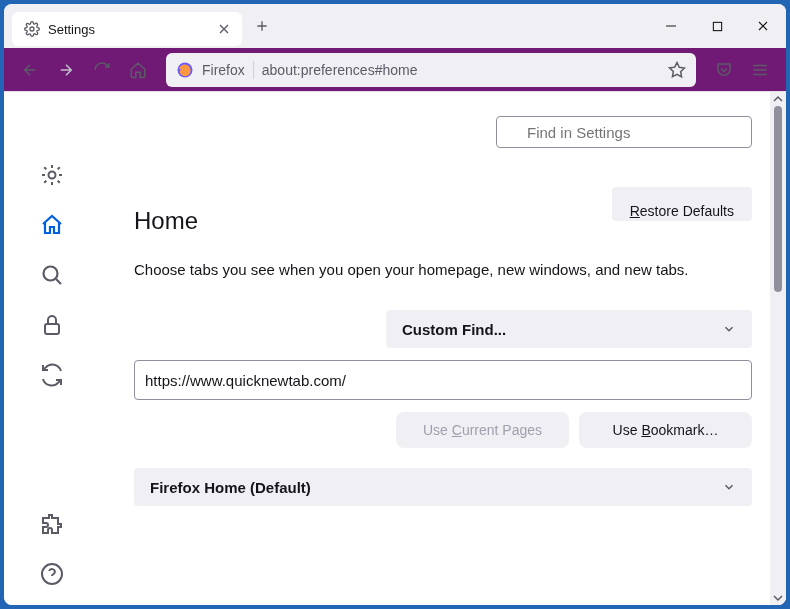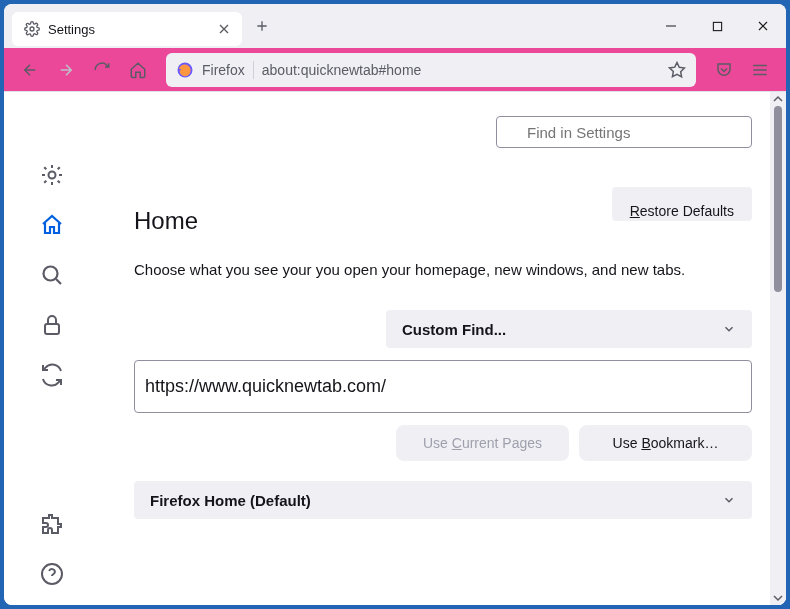--- a/index.html
+++ b/index.html
@@ -10,21 +10,21 @@
 .titlebar { height: 44px; background: #f0f0f4; display: flex; align-items: center; padding: 0 0 0 8px; }
 .tab { display: flex; align-items: center; background: #fff; border-radius: 6px; height: 34px; padding: 0 10px 0 12px; margin-top: 6px; min-width: 230px; gap: 8px; }
 .tab .gear { width: 16px; height: 16px; color: #5b5b66; }
 .tab .label { font-size: 13px; color: #15141a; flex: 1; }
 .tab .close { width: 16px; height: 16px; color: #5b5b66; cursor: pointer; }
 .newtab { width: 28px; height: 28px; display: flex; align-items: center; justify-content: center; margin-left: 6px; color: #5b5b66; cursor: pointer; }
 .winctrl { margin-left: auto; display: flex; }
 .winctrl div { width: 46px; height: 44px; display: flex; align-items: center; justify-content: center; color: #1b1b1b; cursor: pointer; }
 
 
-.toolbar { height: 44px; background: #ec4899; display: flex; align-items: center; padding: 0 10px; gap: 4px; border-bottom: 1px solid #e0e0e6; }
+.toolbar { height: 44px; background: #701a75; display: flex; align-items: center; padding: 0 10px; gap: 4px; border-bottom: 1px solid #e0e0e6; }
 .nav-btn { width: 32px; height: 32px; display: flex; align-items: center; justify-content: center; color: #5b5b66; border-radius: 4px; cursor: pointer; }
 .nav-btn.disabled { color: #bfbfc9; cursor: default; }
 .urlbar { flex: 1; height: 34px; background: #f0f0f4; border-radius: 6px; display: flex; align-items: center; padding: 0 10px; margin: 0 8px; gap: 8px; }
 .urlbar .ff-logo { width: 18px; height: 18px; }
 .urlbar .identity { font-size: 14px; color: #5b5b66; }
 .urlbar .sep { width: 1px; height: 18px; background: #cfcfd8; }
 .urlbar .url { font-size: 14px; color: #5b5b66; flex: 1; }
 .urlbar .star { color: #5b5b66; }
 
 
@@ -46,21 +46,21 @@
 .restore { margin-left: auto; height: 34px; padding: 16px 18px; background: #f0f0f4; border: none; border-radius: 4px; font-size: 14px; color: #15141a; cursor: pointer; }
 
 .h2 { font-size: 17px; font-weight: 700; color: #15141a; margin-bottom: 10px; }
 .desc { font-size: 15px; color: #15141a; margin-bottom: 30px; line-height: 1.4; }
 
 .form-row { display: flex; align-items: center; margin-bottom: 12px; gap: 12px; }
 .form-label { width: 240px; font-size: 15px; color: #15141a; }
 .form-ctrl { flex: 1; }
 .select { width: 100%; height: 38px; background: #f0f0f4; border: none; border-radius: 4px; padding: 0 16px; font-size: 15px; font-weight: 600; color: #15141a; display: flex; align-items: center; justify-content: space-between; cursor: pointer; }
 .select .chev { width: 14px; height: 14px; color: #5b5b66; }
-.textfield { width: 100%; height: 53px; border: 1px solid #8f8f9d; border-radius: 4px; padding: 0 10px; font-size: 18px; color: #15141a; }
+.textfield { width: 100%; height: 40px; border: 1px solid #8f8f9d; border-radius: 4px; padding: 0 10px; font-size: 15px; color: #15141a; }
 .btn-row { display: flex; gap: 10px; margin-bottom: 20px; }
 .btn-row .spacer2 { width: 252px; }
 .gbtn { flex: 1; height: 36px; background: #f0f0f4; border: none; border-radius: 8px; font-size: 14px; color: #15141a; cursor: pointer; font-weight: 500; }
 .gbtn.disabled { color: #9f9fad; cursor: default; }
 
 .scrollbar { position: absolute; right: 0; top: 0; width: 16px; height: 100%; background: #f0f0f4; }
 .thumb { position: absolute; top: 14px; right: 4px; width: 8px; height: 186px; background: #8f8f9d; border-radius: 4px; }
 .sarrow { position: absolute; left: 3px; width: 10px; height: 10px; color: #5b5b66; }
 .sarrow.up { top: 2px; }
 .sarrow.down { bottom: 2px; }
@@ -128,21 +128,21 @@
           <path d="M3 11l9-8 9 8v9a2 2 0 0 1-2 2h-4v-7h-6v7H5a2 2 0 0 1-2-2z"></path>
         </svg>
       </div>
     <div class="urlbar">
       <svg class="ff-logo" viewBox="0 0 24 24">
           <circle cx="12" cy="12" r="10" fill="#6b5bff"></circle>
           <path d="M4 10c2-5 8-7 12-4 3 2 4 6 3 9-1 4-5 6-9 5-3-1-5-3-5-6 0-2 2-3 3-2-1-1-3-1-4-2z" fill="#ff9640"></path>
         </svg>
       <span class="identity">Firefox</span>
       <div class="sep"></div>
-      <span class="url">about:quicknewtab#home</span>
+      <span class="url">about:preferences#home</span>
       <svg class="star" width="18" height="18" viewBox="0 0 24 24" fill="none" stroke="currentColor" stroke-width="2">
           <path d="M12 2l3 6.3 6.9 1-5 4.9 1.2 6.9L12 17.8 5.9 21l1.2-6.9-5-4.9 6.9-1z"></path>
         </svg>
     </div>
     <div class="nav-btn">
         <svg width="18" height="18" viewBox="0 0 24 24" fill="none" stroke="currentColor" stroke-width="2">
           <path d="M4 4h16v7a8 8 0 0 1-16 0V4z"></path>
           <path d="M8 10l4 4 4-4"></path>
         </svg>
       </div>
@@ -206,21 +206,21 @@
             </svg>
           <input class="search-input" placeholder="Find in Settings" style="">
         </div>
       </div>
 
       <div class="hrow">
         <div class="h1">Home</div>
         <button class="restore"><span style="text-decoration:underline">R</span>estore Defaults</button>
       </div>
 
-      <div class="desc">Choose what you see your you open your homepage, new windows, and new tabs.</div>
+      <div class="desc">Choose tabs you see when you open your homepage, new windows, and new tabs.</div>
 
       <div class="form-row">
         <div class="form-label"></div>
         <div class="form-ctrl">
           <div class="select">
             <span>Custom Find...</span>
             <svg class="chev" viewBox="0 0 24 24" fill="none" stroke="currentColor" stroke-width="2.5">
                 <path d="M6 9l6 6 6-6"></path>
               </svg>
           </div>

